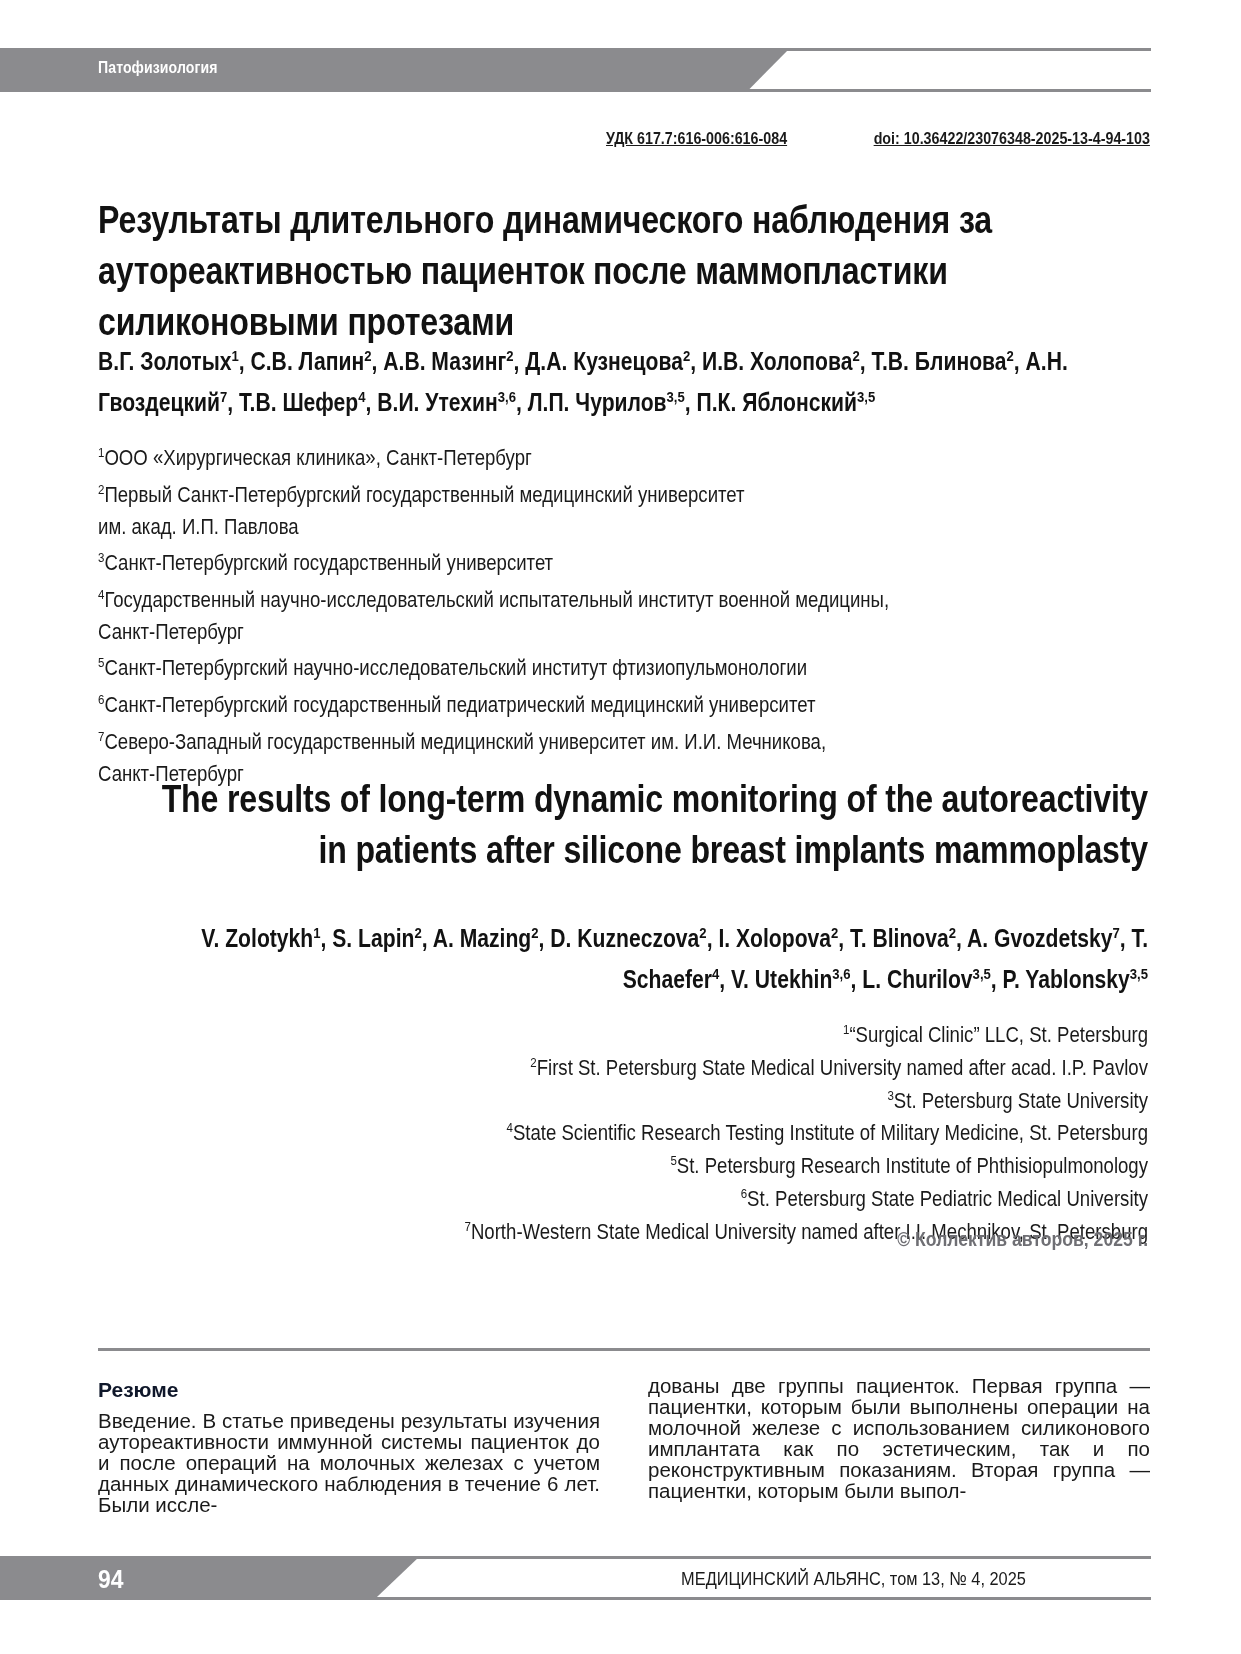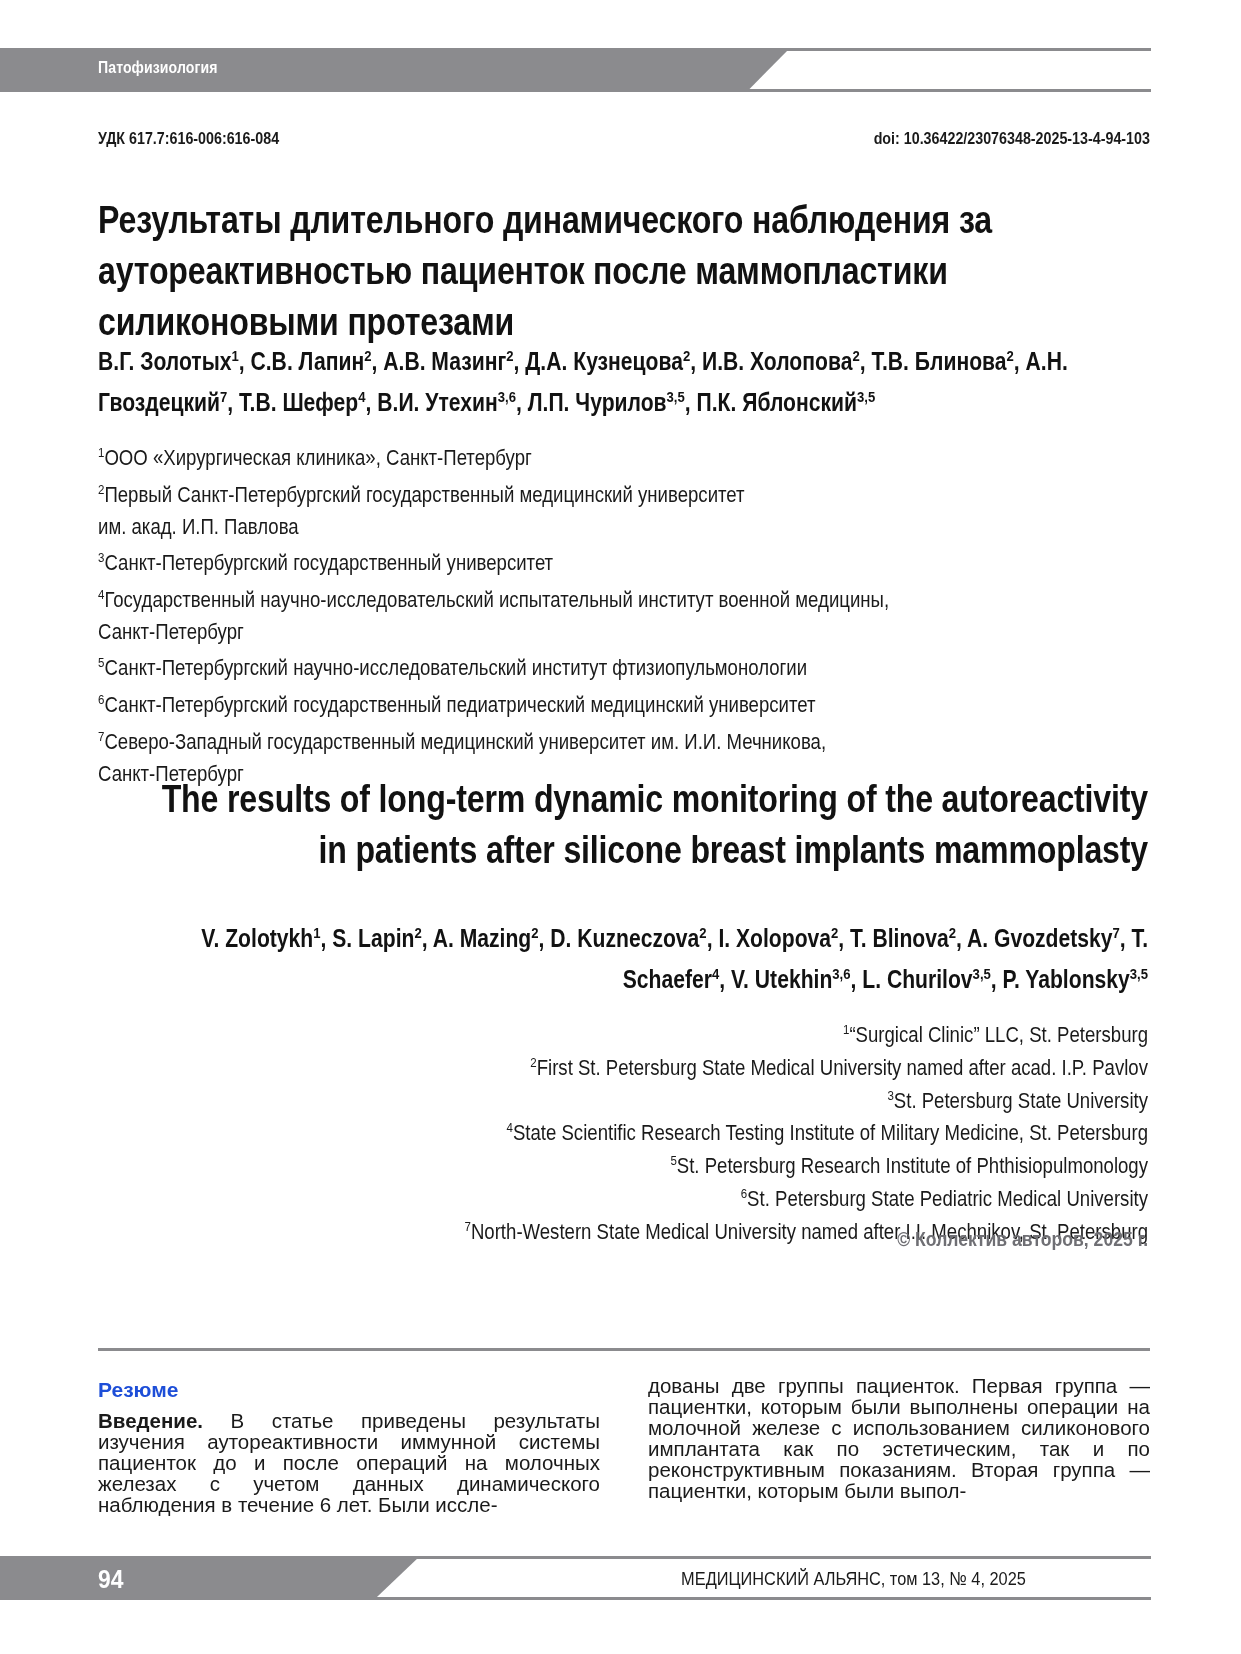--- a/index.html
+++ b/index.html
@@ -70,22 +70,23 @@
     transform-origin: left center;
   }
 
   
   .meta-row {
     position: absolute;
     left: 98px;
     top: 129px;
     width: 1052px;
     display: flex;
-    justify-content: space-between;
+    justify-content: flex-end;
     align-items: baseline;
+    text-decoration: underline;
   }
   .meta-row .udk,
   .meta-row .doi {
     font-family: "Liberation Sans", sans-serif;
     font-weight: bold;
     font-size: 17px;
     color: #1a1a1a;
     transform: scaleX(0.84);
   }
   .meta-row .udk { transform-origin: left center; }
@@ -224,33 +225,33 @@
     gap: 48px;
   }
   .abstract .col {
     width: 502px;
   }
   .abstract .label {
     font-family: "Liberation Sans", sans-serif;
     font-weight: bold;
     font-size: 21px;
     line-height: 30px;
-    color: #1d4ed8;
+    color: #0f172a;
     margin: 0 0 5px 0;
   }
   .abstract p.body {
     margin: 0;
     font-family: "Liberation Sans", sans-serif;
     font-size: 20.5px;
     line-height: 21px;
     color: #1a1a1a;
     text-align: justify;
     hyphens: none;
   }
-  .abstract p.body b { font-weight: bold; }
+  .abstract p.body b { font-weight: normal; }
   .abstract .col-right p.body { text-align: justify; }
 
   
   .footer-band {
     position: absolute;
     left: 0;
     top: 1556px;
     width: 1119px;
     height: 44px;
   }

